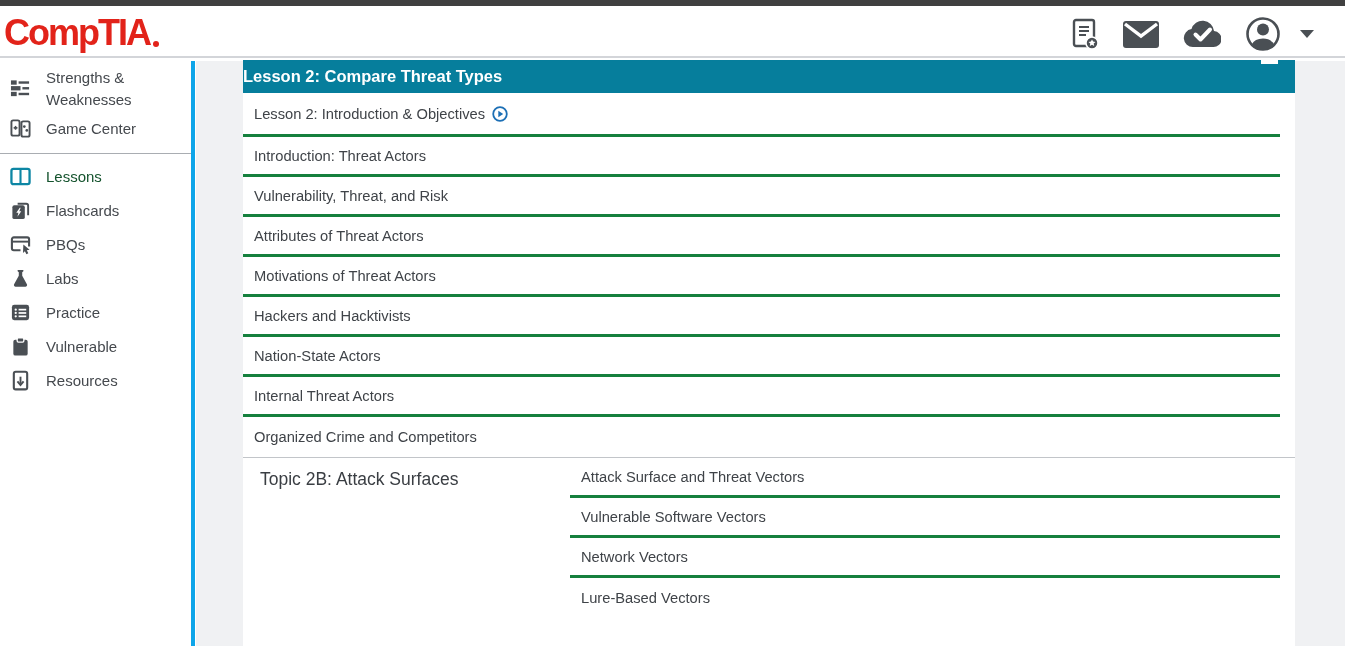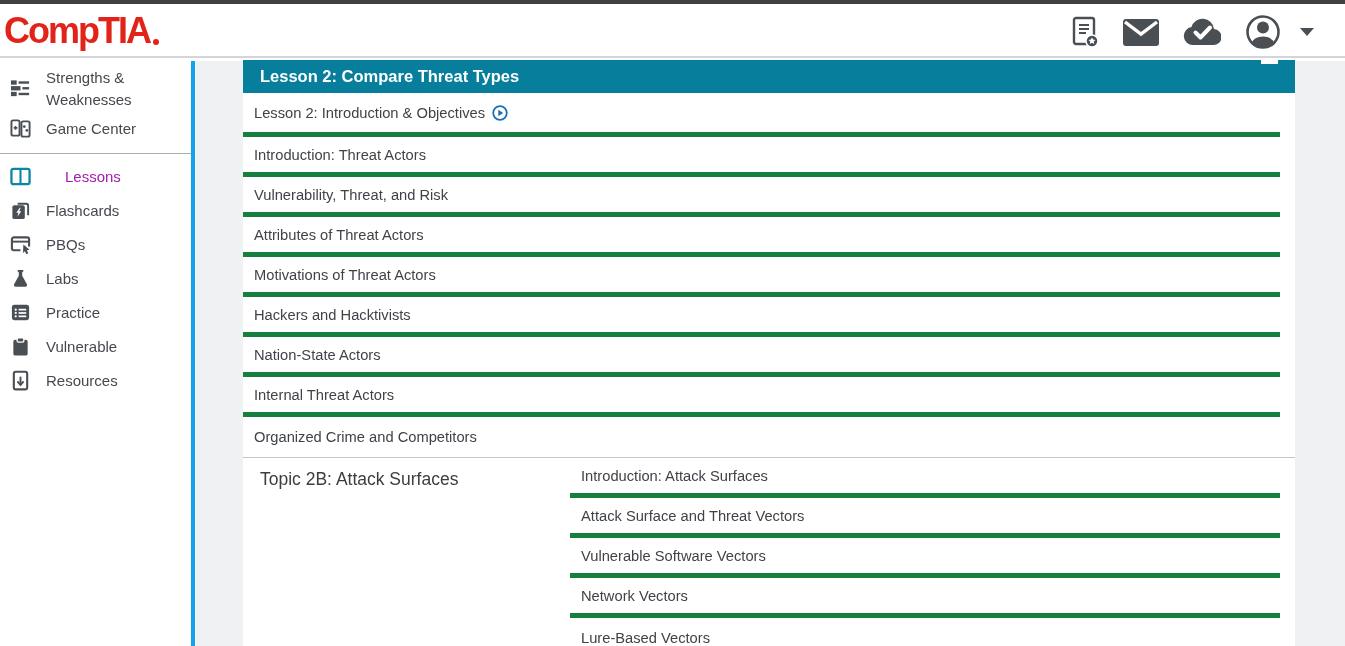--- a/index.html
+++ b/index.html
@@ -5,21 +5,21 @@
   * { margin:0; padding:0; box-sizing:border-box; }
   html,body { width:1345px; height:646px; overflow:hidden; }
   body {
     font-family:"Liberation Sans", sans-serif;
     background:#ffffff; position:relative; color:#3c4045;
   }
 
   
   .top-header {
     position:absolute; top:0; left:0; width:1345px; height:58px;
-    background:#ffffff; border-top:4px solid #404040; border-bottom:2px solid #d3d5d9;
+    background:#ffffff; border-top:6px solid #404040; border-bottom:2px solid #d3d5d9;
     z-index:5;
     padding-left:29px;
   }
   .logo {
     position:absolute; left:4px; top:1px; height:52px; display:flex; align-items:center;
     color:#e2231a; font-weight:bold; font-size:36px; letter-spacing:-2px; cursor:pointer;
   }
   .logo .tm-dot {
     width:6px; height:6px; background:#e2231a; border-radius:50%;
     display:inline-block; margin:22px 0 0 3px;
@@ -35,51 +35,51 @@
   .sidebar {
     position:absolute; top:61px; left:0; width:195px; bottom:0;
     background:#ffffff; border-right:4px solid #0ea5e9; padding-top:5px;
   }
   .sb-item {
     display:flex; align-items:center; min-height:34px; padding:1px 8px 1px 9px;
     cursor:pointer; font-size:15px; color:#45494e;
   }
   .sb-item .sb-ico { width:22px; display:flex; justify-content:center; flex:0 0 22px; }
   .sb-item .sb-label { margin-left:15px; line-height:1.45; max-width:128px; }
-  .sb-item.active { color:#a21caf;gap:19px; }
+  .sb-item.active { color:#14532d; }
   .sb-divider { height:1px; background:#a9adb2; margin:7px 0 6px 0; }
 
   
   .main-bg {
     position:absolute; top:61px; left:196px; right:0; bottom:0; background:#f0f1f3;
   }
   .card {
     position:absolute; left:47px; top:-1px; width:1052px; height:720px;
     background:#ffffff;
   }
   .lesson-bar {
     position:relative; height:33px; background:#067e9c; color:#ffffff;
-    display:flex; align-items:center; padding-left:17px;
+    display:flex; align-items:center; 
     font-size:16.5px; font-weight:bold; cursor:pointer;
   }
   .collapse-dash {
     position:absolute; top:-2px; right:17px; width:17px; height:6px; background:#ffffff;
     cursor:pointer;
   }
 
   .topic-section { display:flex; }
   .topic-section + .topic-section { border-top:1px solid #c2c5c9; }
   .topic-title {
     width:327px; flex:0 0 327px; padding:11px 0 0 17px;
     font-size:17.5px; color:#3a3e43;
   }
   .topic-rows { flex:1; margin-right:15px; }
   .lesson-row {
     height:40px; display:flex; align-items:center; padding-left:11px;
-    border-bottom:5px solid #15803d; font-size:14.7px; color:#3f4348; cursor:pointer;
+    border-bottom:3px solid #15803d; font-size:14.7px; color:#3f4348; cursor:pointer;
   }
   .lesson-row.first-tall { height:44px; }
   .topic-rows .lesson-row:last-child { border-bottom:none; }
   .play-ico { margin-left:7px; display:flex; align-items:center; }
 
   svg { display:block; }
 </style>
 </head>
 <body>
 
@@ -283,23 +283,20 @@
         <div class="lesson-row">
             <span>Organized Crime and Competitors</span>
           </div>
       </div>
     </div>
 
     <div class="topic-section">
       <div class="topic-title">Topic 2B: Attack Surfaces</div>
       <div class="topic-rows">
         <div class="lesson-row">
-            <span>Introduction: Attack Surfaces</span>
-          </div>
-        <div class="lesson-row">
             <span>Attack Surface and Threat Vectors</span>
           </div>
         <div class="lesson-row">
             <span>Vulnerable Software Vectors</span>
           </div>
         <div class="lesson-row">
             <span>Network Vectors</span>
           </div>
         <div class="lesson-row">
             <span>Lure-Based Vectors</span>

